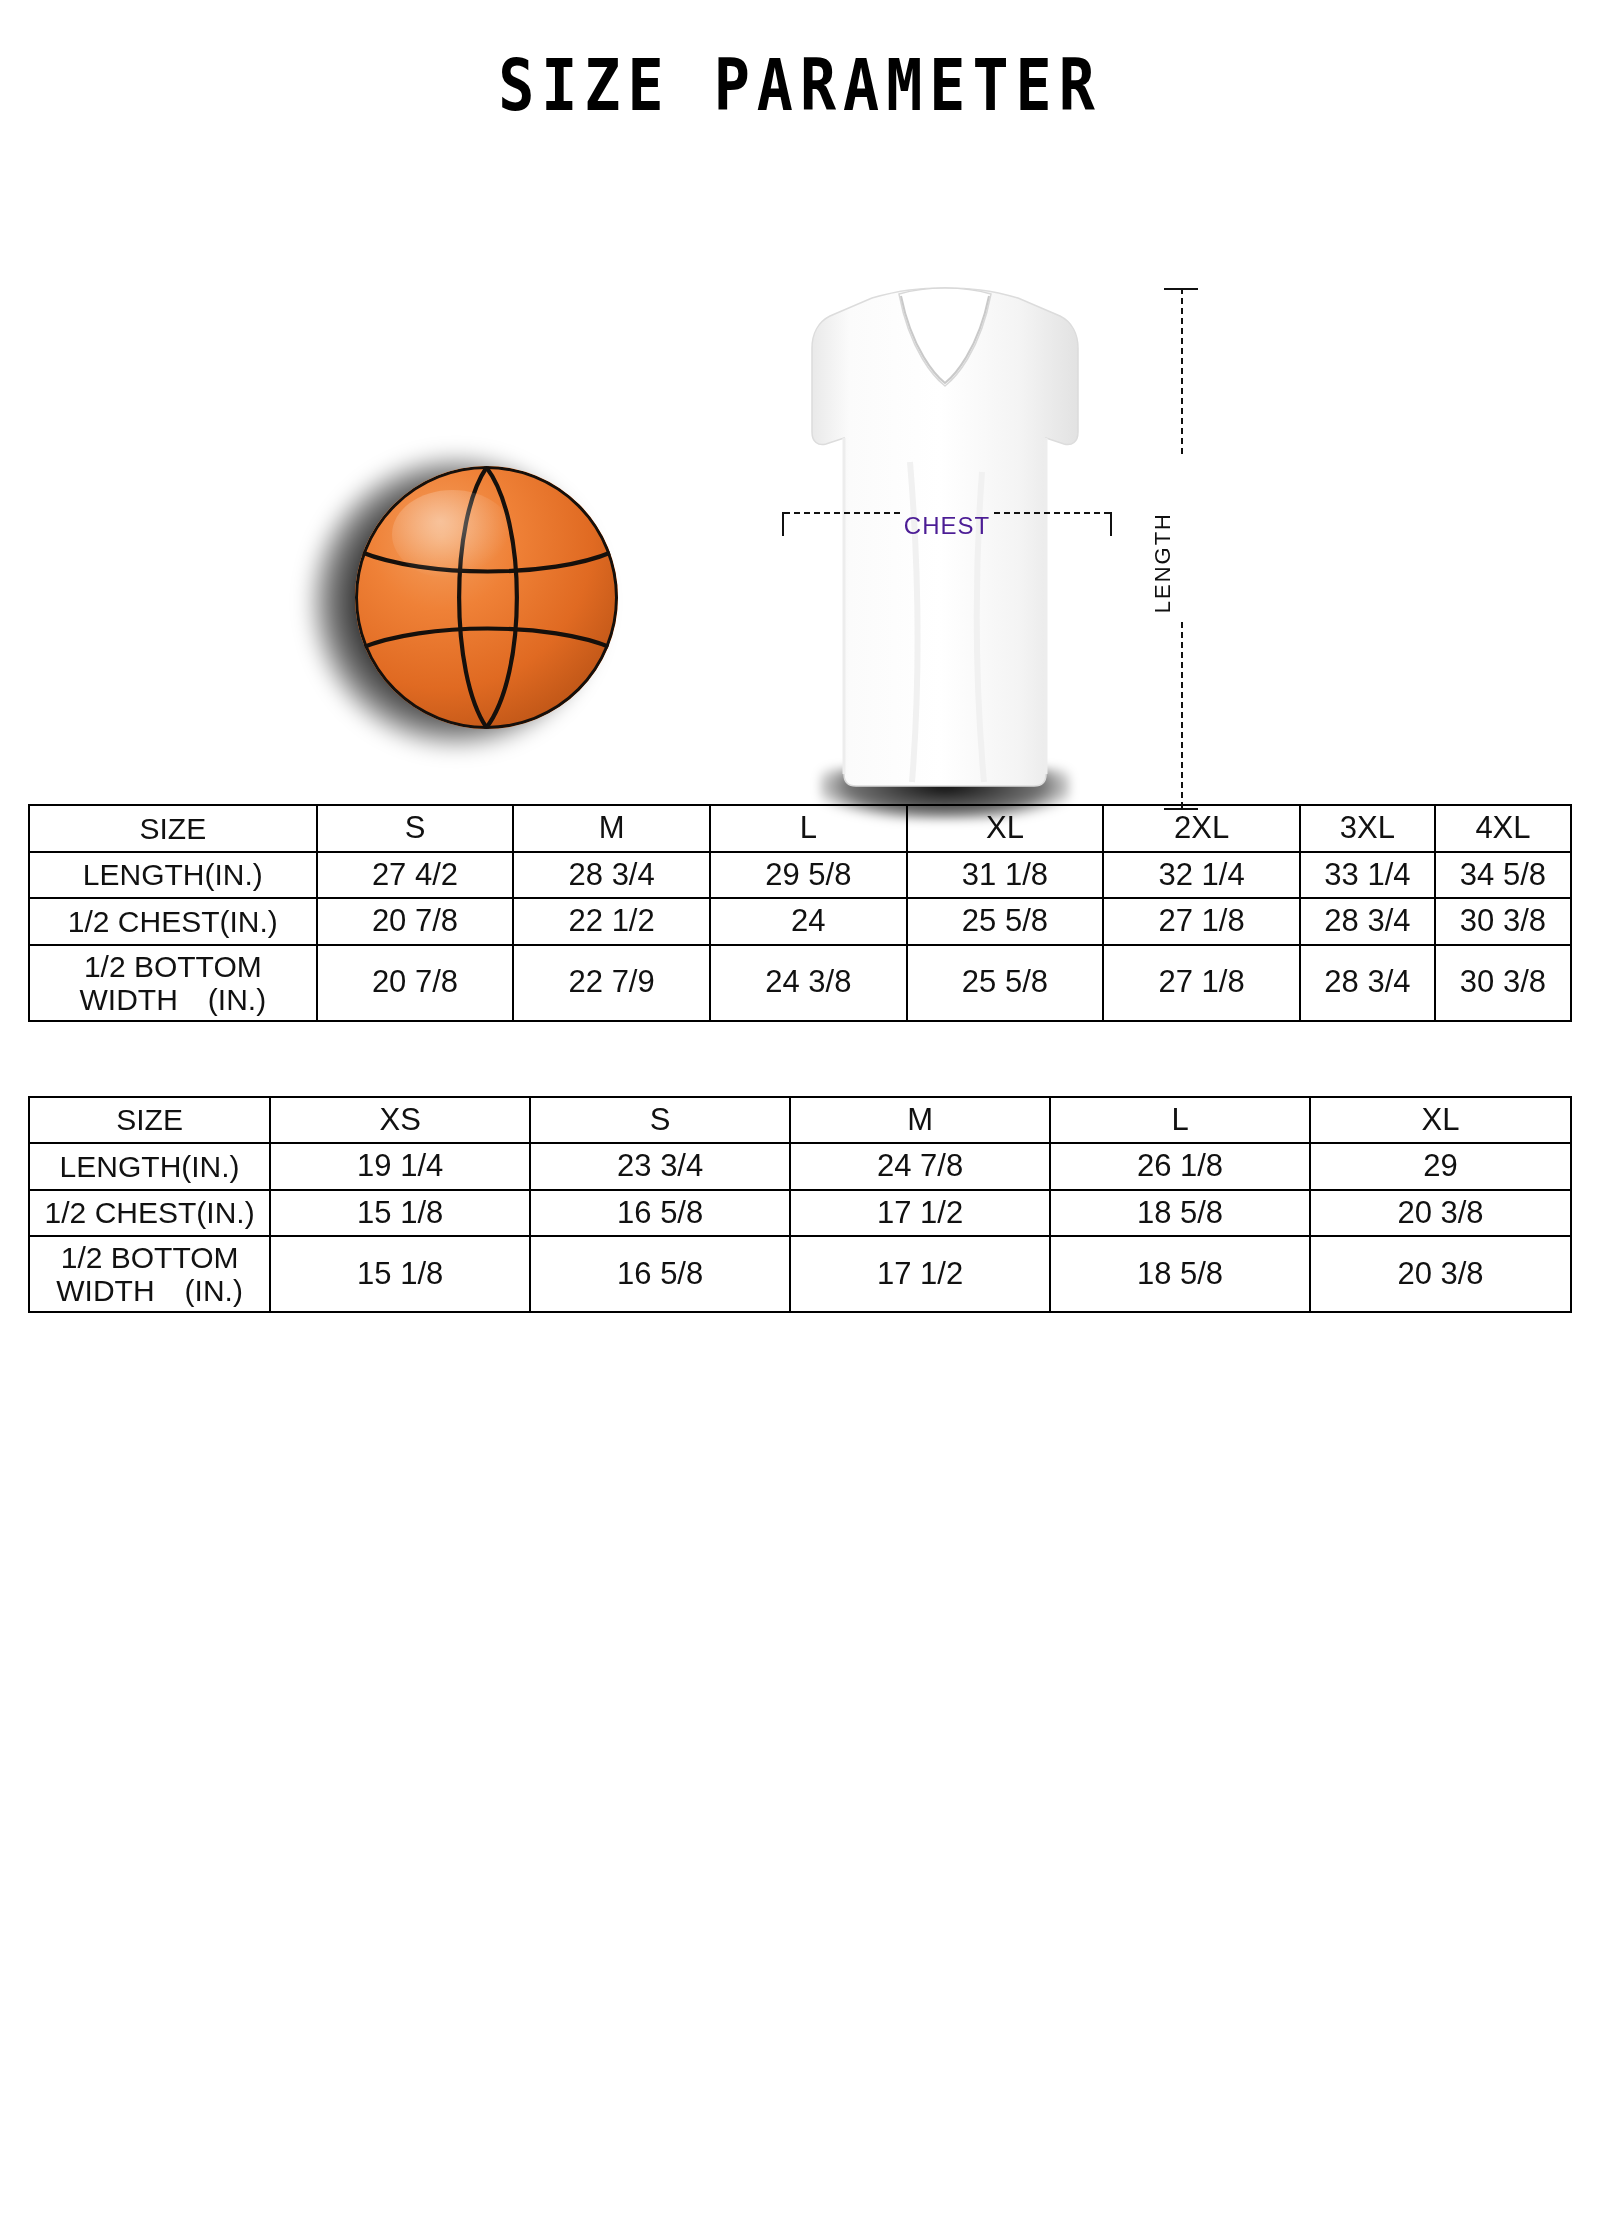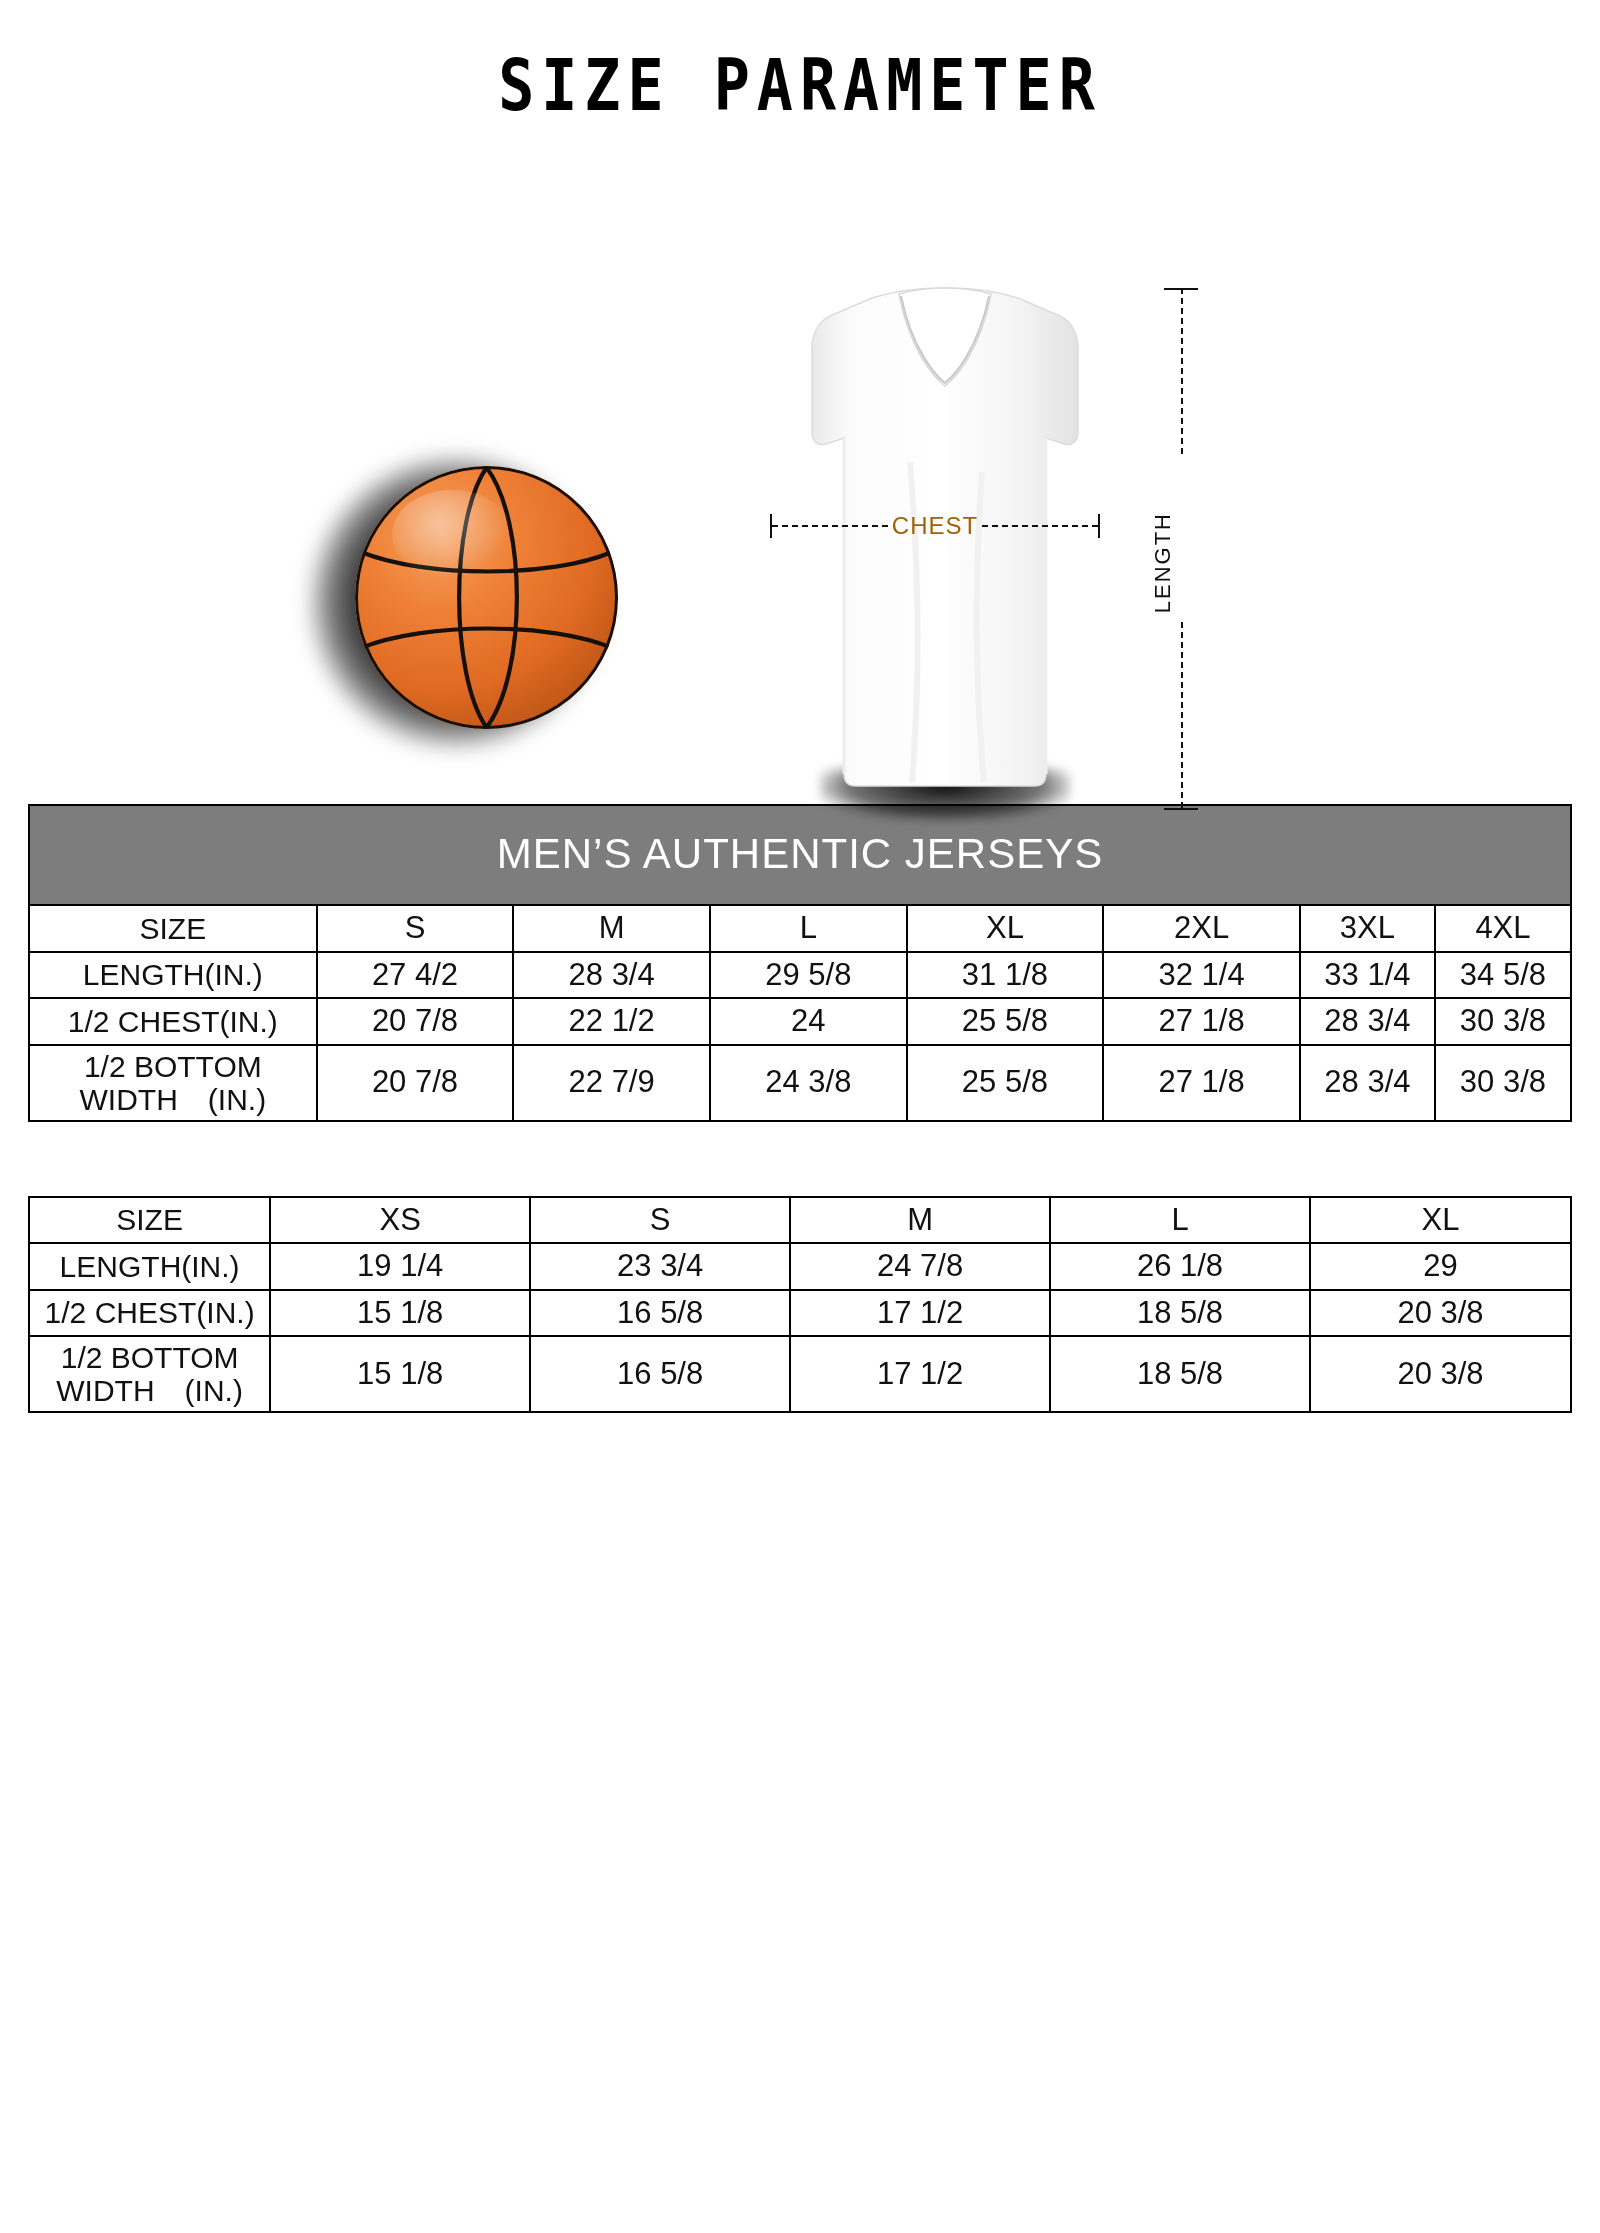--- a/index.html
+++ b/index.html
@@ -80,28 +80,27 @@
     position: absolute;
     left: 60px; bottom: 2px;
     width: 250px; height: 52px;
     background: radial-gradient(ellipse at 50% 35%, rgba(0,0,0,.95) 0%, rgba(0,0,0,.55) 55%, rgba(0,0,0,0) 78%);
     filter: blur(5px);
   }
   .jersey-svg { position:absolute; left:0; top:0; }
 
   .chest-line {
     position: absolute;
-    left: 10px;
+    left: 22px;
     top: 230px;
     width: 330px;
     display: flex;
-    align-items: center;
     font-size: 24px;
     letter-spacing: 1px;
-    color: #a16207;
+    color: #4c1d95;
   }
   .chest-line .dash {
     flex: 1 1 auto;
     border-top: 2px dashed #111;
     height: 0;
   }
   .chest-line .dash.left { margin-right: 4px; }
   .chest-line .dash.right { margin-left: 4px; }
   .chest-line .tick {
     width: 0; height: 24px;
@@ -265,21 +264,20 @@
       <span class="top-tick"></span>
       <span class="v-dash-top"></span>
       <span class="length-label">LENGTH</span>
       <span class="v-dash-bot"></span>
       <span class="bot-tick"></span>
     </div>
   </div>
 </div>
 
 <div class="table-block">
-  <div class="tbl-header">MEN’S AUTHENTIC JERSEYS</div>
   <table class="men">
     <colgroup>
       <col class="c0">
         <col class="cx">
         <col class="cx">
         <col class="cx">
         <col class="cx">
         <col class="cx">
         <col class="cs">
         <col class="cs">

